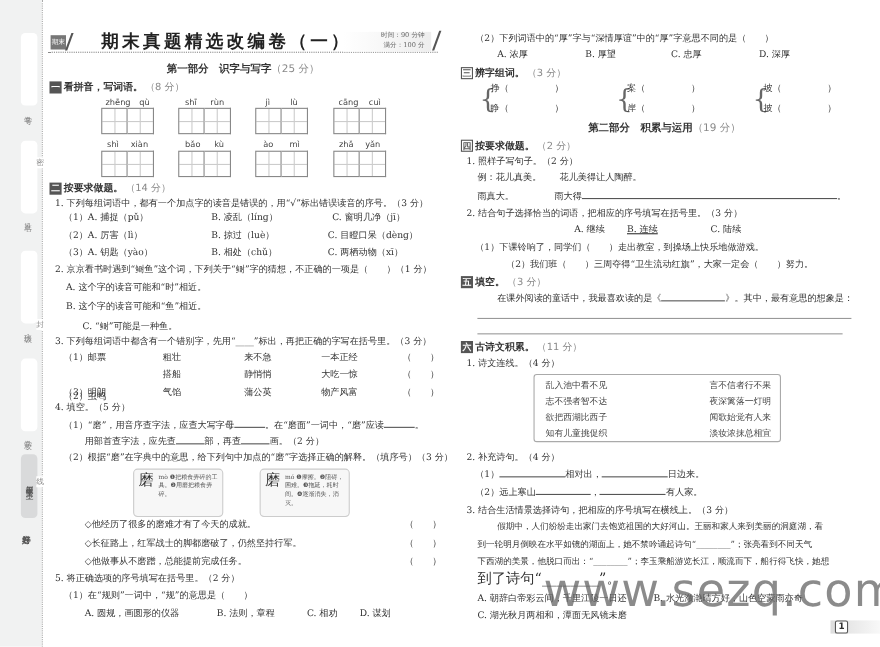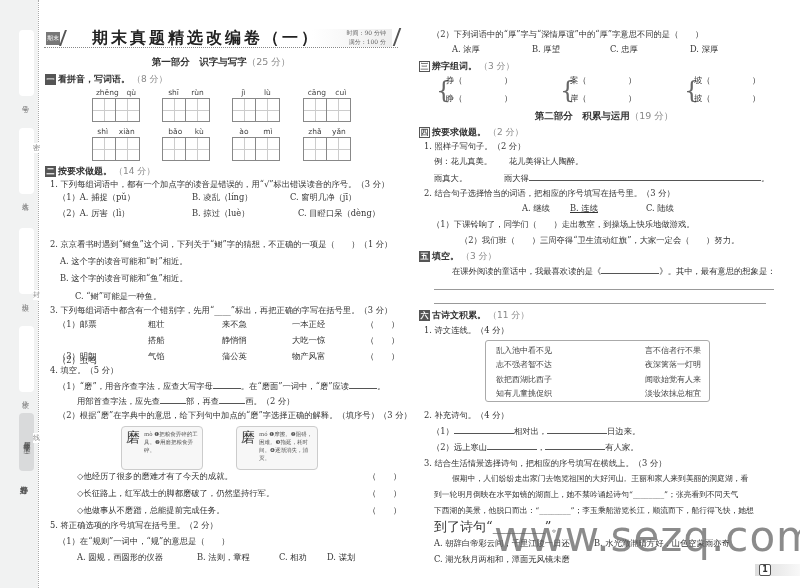--- a/index.html
+++ b/index.html
@@ -184,26 +184,31 @@
   <span class="sec-num">二</span>
   <span>按要求做题。</span>
   <span class="pts">（14 分）</span>
 </div>
 
 <div class="q" style="position:absolute;left:50px;top:178px;">1. 下列每组词语中，都有一个加点字的读音是错误的，用“√”标出错误读音的序号。（3 分）</div>
 <div style="position:absolute;left:58px;top:191px;width:340px;">
   <div class="row" style="position:relative;height:16px;">
     <span style="position:absolute;left:0;">（1）A. 捕捉（pǔ）</span>
     <span style="position:absolute;left:134px;">B. 凌乱（líng）</span>
-    <span style="position:absolute;left:232px;">C. 窗明几净（jī）</span>
+    <span style="position:absolute;left:244px;">C. 窗明几净（jī）</span>
   </div>
   <div class="row" style="position:relative;height:16px;">
     <span style="position:absolute;left:0;">（2）A. 厉害（lì）</span>
     <span style="position:absolute;left:134px;">B. 掠过（luè）</span>
     <span style="position:absolute;left:240px;">C. 目瞪口呆（dèng）</span>
+  </div>
+  <div class="row" style="position:relative;height:16px;">
+    <span style="position:absolute;left:0;">（3）A. 钥匙（yào）</span>
+    <span style="position:absolute;left:134px;">B. 相处（chǔ）</span>
+    <span style="position:absolute;left:240px;">C. 两栖动物（xī）</span>
   </div>
 </div>
 
 <div class="q" style="position:absolute;left:50px;top:238px;">2. 京京看书时遇到“鲥鱼”这个词，下列关于“鲥”字的猜想，不正确的一项是（　　）（1 分）</div>
 <div class="q" style="position:absolute;left:60px;top:255px;">A. 这个字的读音可能和“时”相近。</div>
 <div class="q" style="position:absolute;left:60px;top:272px;">B. 这个字的读音可能和“鱼”相近。</div>
 <div class="q" style="position:absolute;left:75px;top:290px;">C. “鲥”可能是一种鱼。</div>
 
 <div class="q" style="position:absolute;left:50px;top:304px;">3. 下列每组词语中都含有一个错别字，先用“____”标出，再把正确的字写在括号里。（3 分）</div>
 <div style="position:absolute;left:58px;top:318px;width:340px;">

